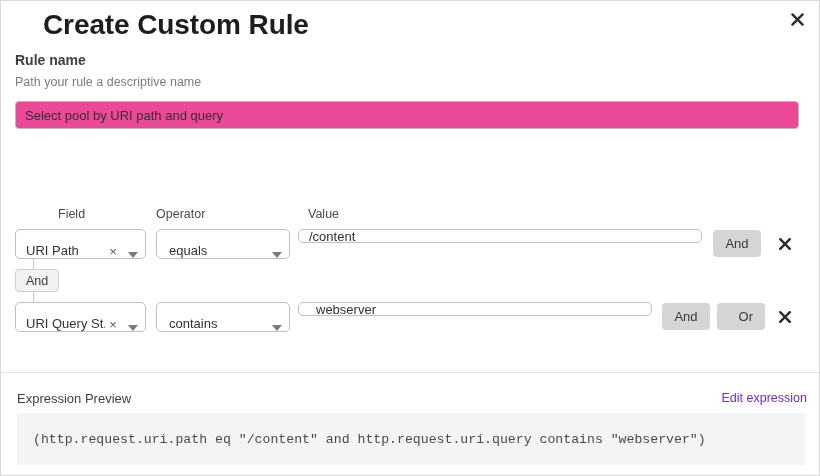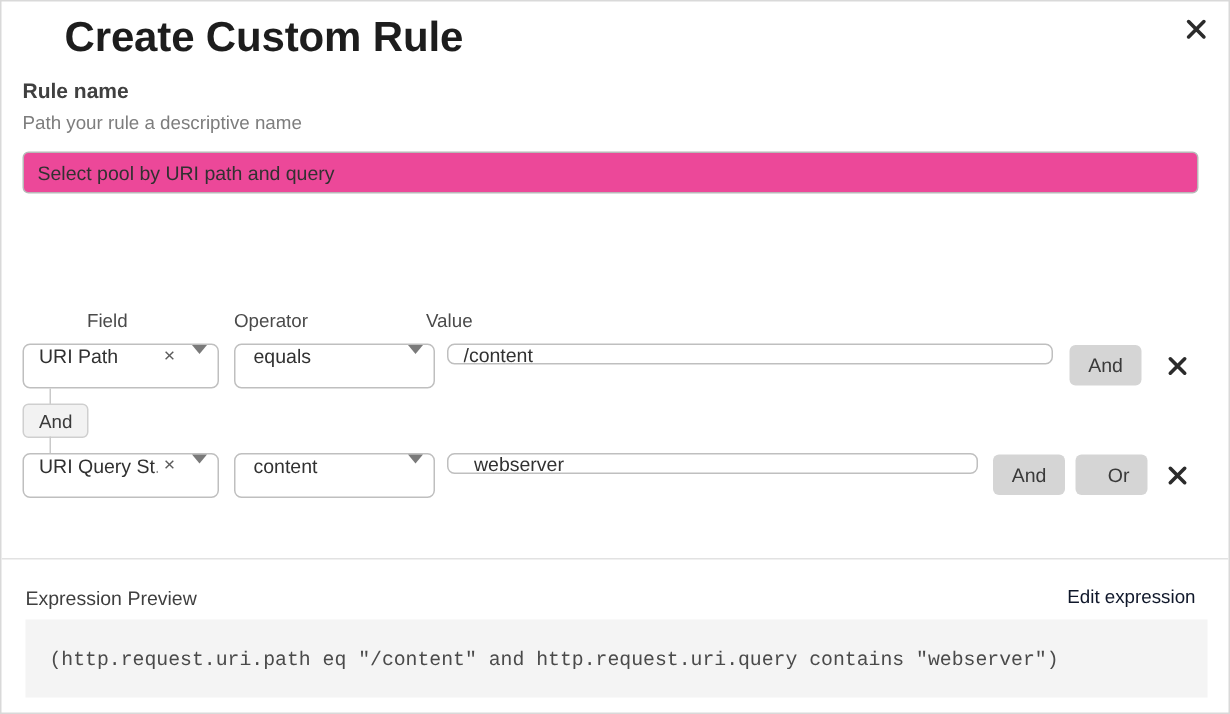--- a/index.html
+++ b/index.html
@@ -93,35 +93,35 @@
   }
 
   .col-label {
     position: absolute;
     top: 206px;
     font-size: 12.5px;
     color: #4a4a4a;
   }
   .col-label.field    { left: 14px; margin-left: 43px; }
   .col-label.operator { left: 155px; }
-  .col-label.value    { left: 283px; }
+  .col-label.value    { left: 307px; }
 
   
   .row { position: absolute; left: 0; right: 0; height: 30px; }
   .row-1 { top: 228px; }
   .row-2 { top: 301px; }
 
   .select-box {
     position: absolute;
     height: 30px;
     border: 1px solid #bfbfbf;
     border-radius: 5px;
     background: #ffffff;
     display: flex;
-    align-items: flex-start;
+    align-items: flex-end;
     cursor: pointer;
     padding: 0 0 0 10px;
   }
   .select-box .sel-text {
     font-size: 13px;
     color: #313131;
     flex: 1;
     white-space: nowrap;
     overflow: hidden;
   }
@@ -240,24 +240,24 @@
   }
   .expr-label {
     position: absolute;
     left: 16px;
     top: 390px;
     font-size: 13px;
     color: #3f3f3f;
   }
   .edit-expression {
     position: absolute;
-    right: 22px;
+    right: 12px;
     top: 390px;
     font-size: 12.5px;
-    color: #0f172a;
+    color: #6d28d9;
     text-decoration: none;
     cursor: pointer;
   }
   .expr-box {
     position: absolute;
     left: 16px;
     top: 412px;
     width: 788px;
     height: 52px;
     background: #f4f4f4;
@@ -328,21 +328,21 @@
   <div class="row row-2">
     <div class="select-box field-select">
       <span class="sel-text">URI Query St...</span>
       <span class="select-clear">×</span>
       <span class="select-caret">
           <span class="caret"></span>
         </span>
     </div>
 
     <div class="select-box operator-select">
-      <span class="sel-text">content</span>
+      <span class="sel-text">contains</span>
       <span class="select-caret">
           <span class="caret"></span>
         </span>
     </div>
 
     <input class="value-input value-2" type="text" value="webserver" style="">
 
     <button class="logic-btn and-2">And</button>
     <button class="logic-btn or-2">Or</button>
 

